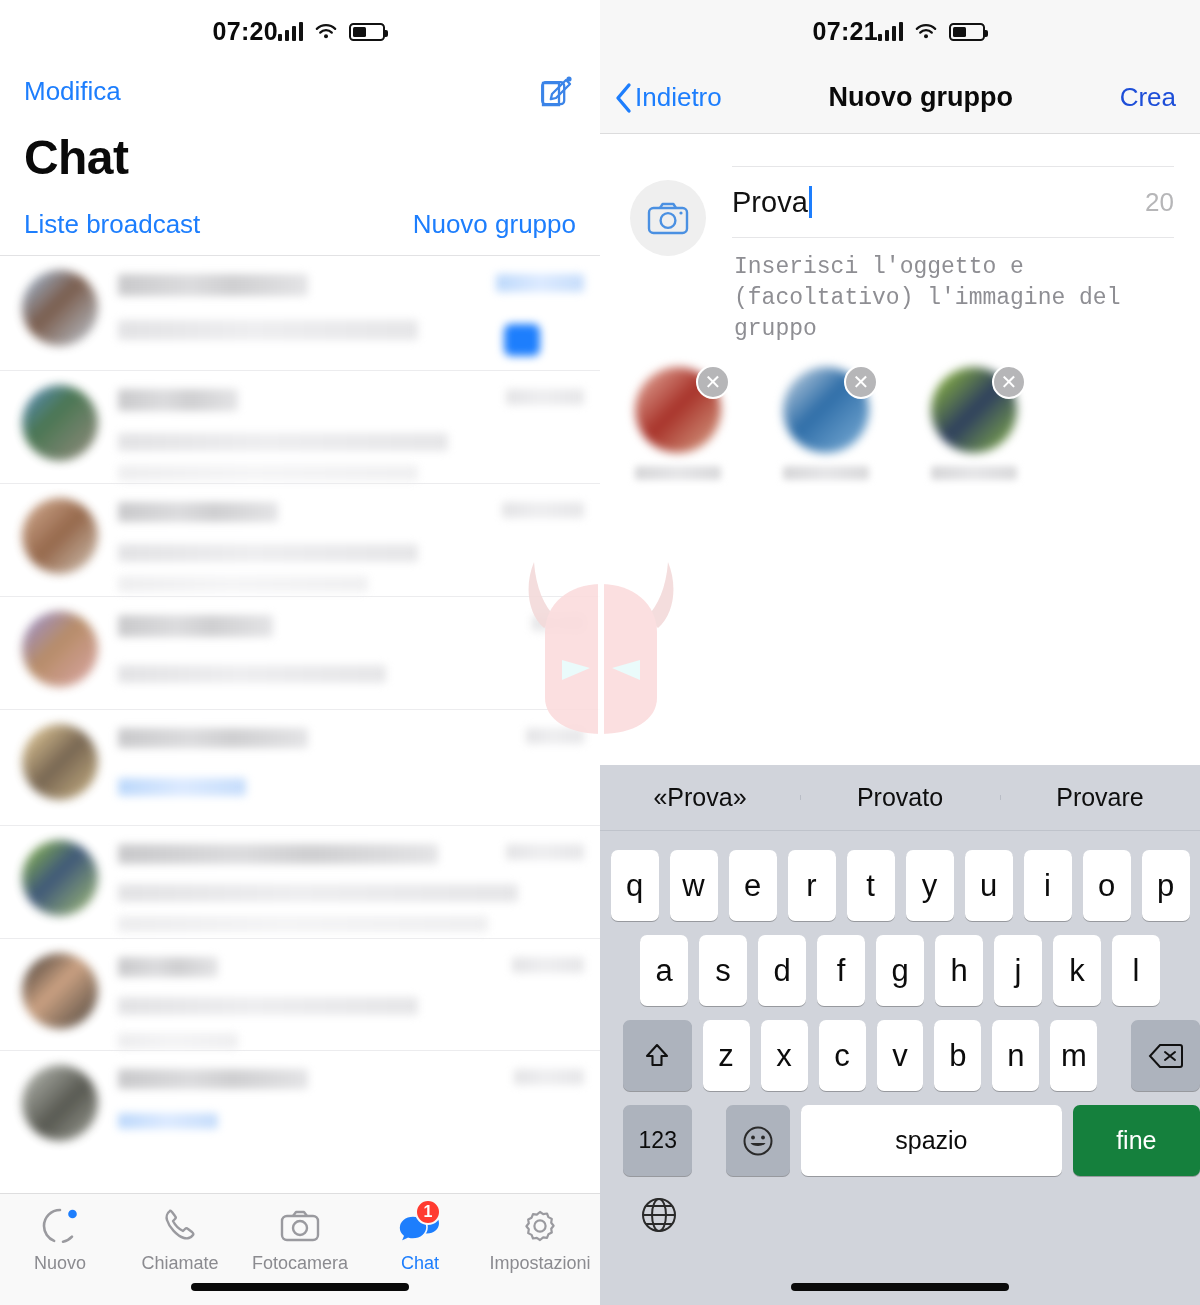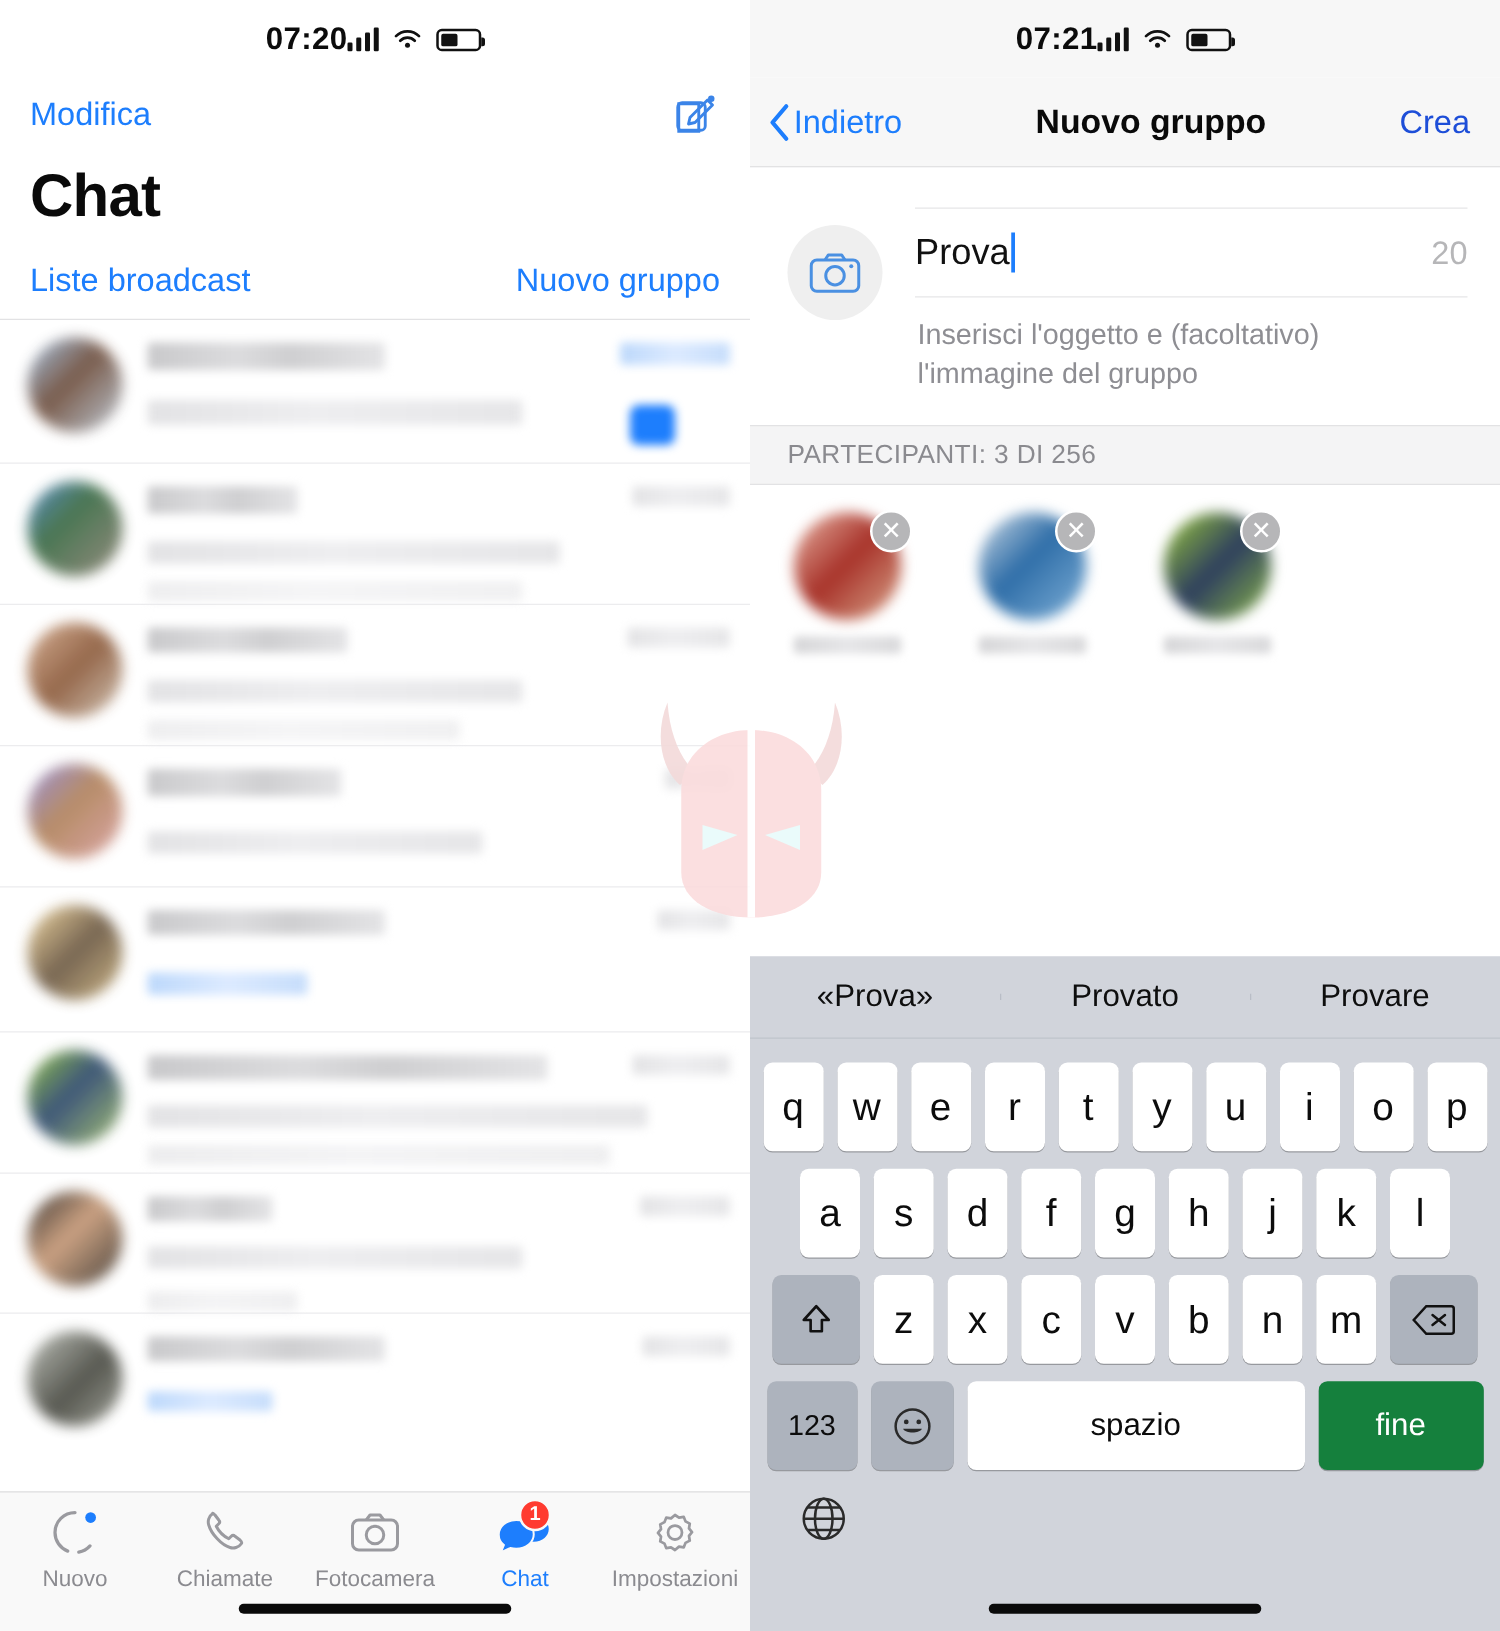--- a/index.html
+++ b/index.html
@@ -134,21 +134,21 @@
     margin-top: 14px;
   }
   .subject-right { flex: 1; margin-left: 26px; }
   .subject-field {
     border-top: 1px solid #e6e6e8; border-bottom: 1px solid #e6e6e8;
     height: 72px; display: flex; align-items: center; justify-content: space-between;
   }
   .subject-value { font-size: 29px; color: #111; display: flex; align-items: center; }
   .caret { display:inline-block; width: 3px; height: 32px; background: #1d7efd; margin-left: 1px; }
   .subject-count { font-size: 26px; color: #b6b6b8; }
-  .subject-hint { font-size: 23px; color: #8e8e93; line-height: 1.35; padding: 14px 2px 0; max-width: 430px; }
+  .subject-hint { font-size: 23px; color: #8e8e93; line-height: 1.35; padding: 14px 2px 0; max-width: 430px; font-family: Liberation Mono, monospace; }
 
   
   .part-header {
     background: #f4f4f5; border-top: 1px solid #e2e2e4; border-bottom: 1px solid #e2e2e4;
     height: 48px; display: flex; align-items: center; padding-left: 30px; margin-top: 26px;
   }
   .part-header span { font-size: 21px; color: #8a8a8f; letter-spacing: .3px; }
   .part-list { display: flex; padding: 22px 0 0 30px; gap: 52px; background:#fff; }
   .part-item { width: 96px; display: flex; flex-direction: column; align-items: center; position: relative; }
   .part-avatar {
@@ -183,21 +183,21 @@
   .krow { display: flex; justify-content: center; align-items: center; gap: 11px; }
   .krow.r1 { margin-top: 19px; }
   .krow.r2 { margin-top: 14px; }
   .krow.r3 { margin-top: 14px; }
   .krow.r4 { margin-top: 14px; }
   .key {
     width: 48px; height: 71px; background: #fff; border-radius: 7px;
     display: flex; align-items: center; justify-content: center;
     font-size: 31px; color: #0c0c0c; box-shadow: 0 1px 0 rgba(0,0,0,.28);
   }
-  .key.fn { background: #adb3bd; }
+  .key.fn { background: #adb3bd; margin-left: 23px; }
   .key.shift { width: 70px; }
   .key.del { width: 70px; }
   .key.num { width: 72px; font-size: 23px; }
   .key.emoji { width: 66px; }
   .key.space { width: 270px; font-size: 25px; }
   .key.enter { width: 132px; background: #15803d; color: #fff; font-size: 25px; }
   .globe-row { display: flex; align-items: center; padding: 16px 0 0 36px; }
   .globe { width: 46px; height: 46px; }
 
   
@@ -457,23 +457,20 @@
           <div class="subject-value">
             <span>Prova</span>
             <span class="caret"></span>
           </div>
           <div class="subject-count">20</div>
         </div>
         <div class="subject-hint">Inserisci l'oggetto e (facoltativo) l'immagine del gruppo</div>
       </div>
     </div>
 
-    <div class="part-header">
-      <span>PARTECIPANTI: 3 DI 256</span>
-    </div>
 
     <div class="part-list">
       <div class="part-item">
         <div class="part-avatar" style="background:linear-gradient(135deg,#e9b5a6 0%,#a8332a 48%,#d9a68c 100%)"></div>
         <div class="part-x">✕</div>
         <div class="part-name"></div>
       </div>
       <div class="part-item">
         <div class="part-avatar" style="background:linear-gradient(135deg,#cfdbe6 0%,#2f6ea8 45%,#7fb0d8 100%)"></div>
         <div class="part-x">✕</div>

